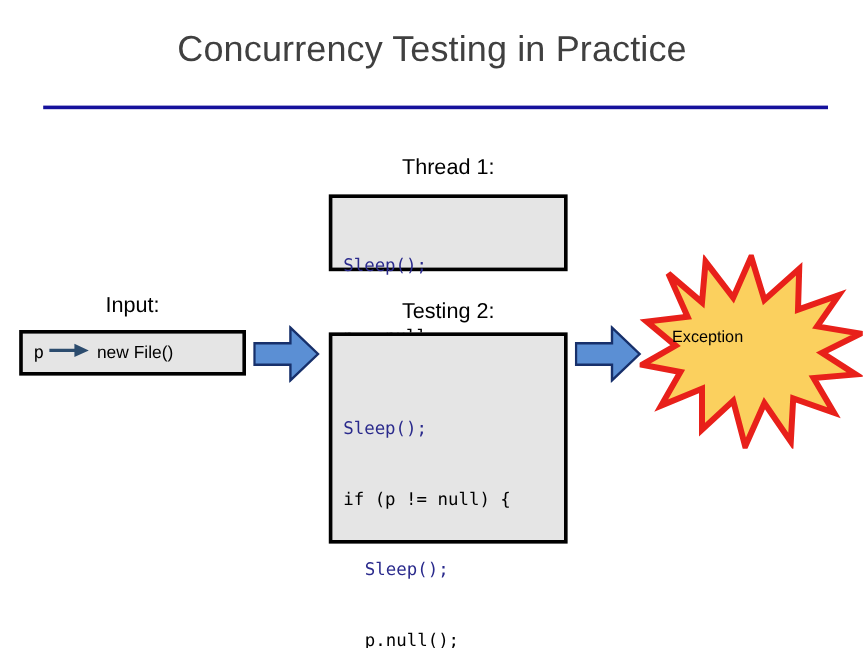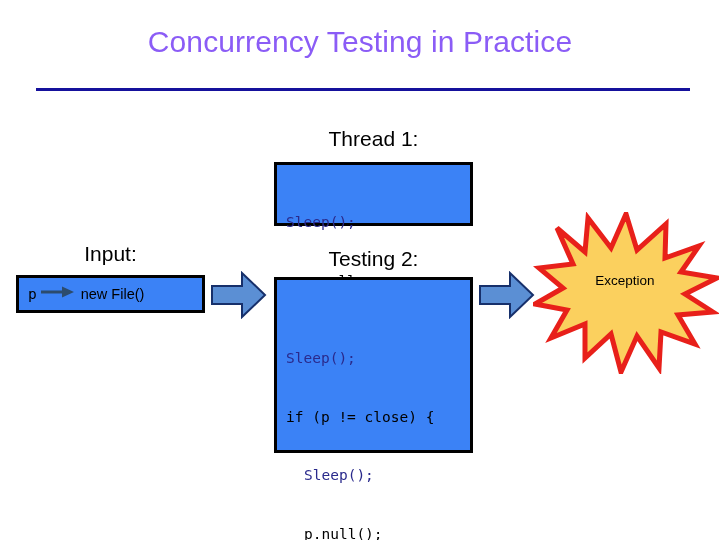--- a/index.html
+++ b/index.html
@@ -19,50 +19,50 @@
   
   #slide-title {
     position: absolute;
     left: 0;
     top: 24px;
     width: 720px;
     text-align: center;
     font-size: 30px;
     font-weight: 400;
     letter-spacing: 0.1px;
-    color: #8b5cf6;
+    color: #404040;
     line-height: 36px;
     white-space: nowrap;
   }
   #title-rule {
     position: absolute;
     left: 36px;
     top: 88px;
     width: 654px;
     height: 3px;
     background: #15119c;
   }
 
   
   .section-label {
     position: absolute;
-    font-size: 21px;
+    font-size: 18px;
     font-weight: 400;
     color: #000000;
     text-align: center;
     white-space: nowrap;
     line-height: 26px;
   }
 
   
   .box {
     position: absolute;
     box-sizing: border-box;
     border: 3px solid #000000;
-    background: #3b82f6;
+    background: #e5e5e5;
   }
   .code {
     font-family: "DejaVu Sans Mono", "Liberation Mono", monospace;
     font-size: 14.5px;
     line-height: 19.5px;
     color: #000000;
     white-space: pre;
   }
   .kw-sleep { color: #2a2a8c; }
 
@@ -91,21 +91,20 @@
   
   .block-arrow { position: absolute; }
 
   
   #exception-burst { position: absolute; }
   #exception-label {
     position: absolute;
     left: 560px;
     top: 273px;
     width: 130px;
-    text-align: center;
     font-size: 13.5px;
     color: #000000;
     white-space: nowrap;
   }
 </style>
 </head>
 <body>
 
 <div id="slide-title">Concurrency Testing in Practice</div>
 <div id="title-rule"></div>
@@ -135,21 +134,21 @@
     <div><span class="kw-sleep">Sleep();</span></div>
     <div><span>p = null;</span></div>
   </div>
 </div>
 
 <div class="section-label" id="thread2-label" style="left:274px; top:246px; width:199px;">Testing 2:</div>
 
 <div class="box" id="thread2-box" style="left:274px; top:277px; width:199px; height:176px;">
   <div class="code" style="padding:30px 0 0 9px;">
     <div><span class="kw-sleep">Sleep();</span></div>
-    <div><span>if (p != close) {</span></div>
+    <div><span>if (p != null) {</span></div>
     <div style="padding-left:18px;"><span class="kw-sleep">Sleep();</span></div>
     <div style="padding-left:18px;"><span>p.null();</span></div>
     
   </div>
 </div>
 
 <div class="block-arrow" style="left:479px; top:271px; width:56px; height:48px;">
   <svg width="56" height="48" viewBox="0 0 56 48" aria-hidden="true">
     <path d="M1 15 H31 V2 L54 24 L31 46 V33 H1 Z" fill="#5b8fd4" stroke="#17306b" stroke-width="2" stroke-linejoin="miter"></path>
   </svg>

